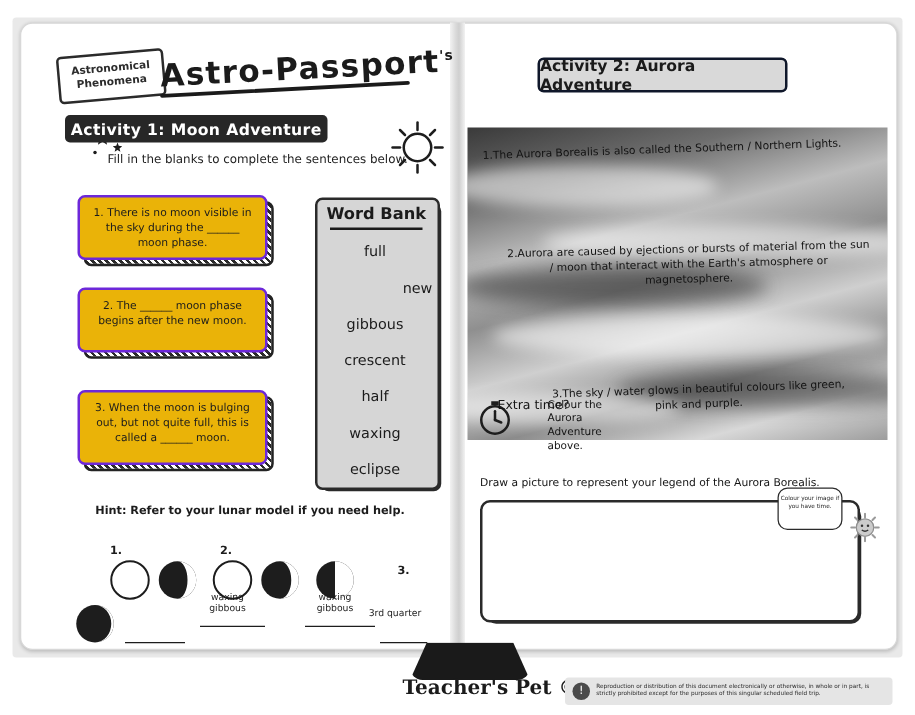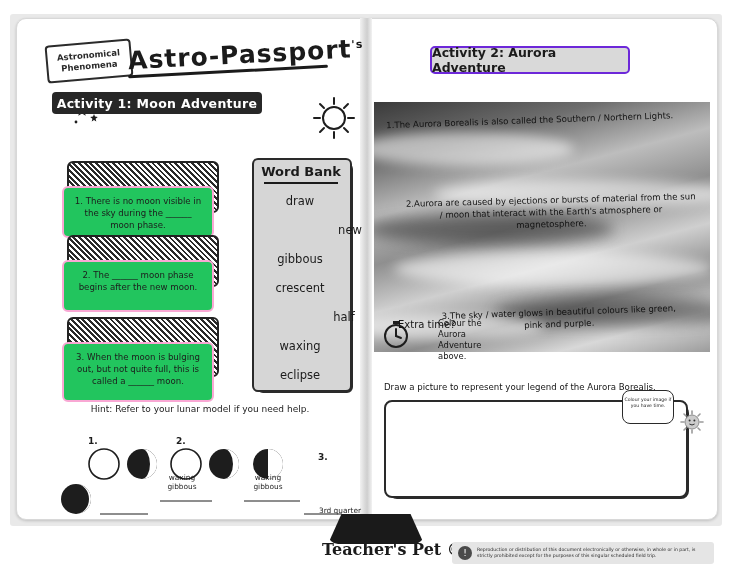--- a/index.html
+++ b/index.html
@@ -66,23 +66,23 @@
     display:flex;align-items:center;justify-content:center;
     letter-spacing:.3px;
   }
   .act1-sub{
     position:absolute;left:70px;top:104px;font-size:9.5px;color:#1d1d1d;
   }
   .moon-deco{position:absolute;left:30px;top:78px;width:60px;height:34px;}
   .sun-deco{position:absolute;left:296px;top:78px;width:44px;height:44px;}
   
   .sbox{
-    position:absolute;background:#22c55e;border:2px solid #f9a8d4;border-radius:6px;
+    position:absolute;background:#eab308;border:2px solid #6d28d9;border-radius:6px;
     font-size:8.6px;color:#1c1c1c;line-height:12px;text-align:center;
-    padding:7px 8px;box-sizing:border-box;margin-top:30px;
+    padding:7px 8px;box-sizing:border-box;
   }
   .sbox-wrap{position:absolute;}
   .sbox-wrap .back{
     position:absolute;left:5px;top:5px;width:100%;height:100%;
     background:repeating-linear-gradient(45deg,#2a2a2a 0 2px,#ffffff 2px 4px);
     border:2px solid #232323;border-radius:6px;box-sizing:border-box;
   }
   
   .wordbank{
     position:absolute;left:236px;top:140px;width:96px;height:230px;
@@ -105,21 +105,21 @@
   .label-instr{
     position:absolute;left:60px;top:385px;width:248px;text-align:center;
     font-size:9px;color:#1c1c1c;line-height:13px;font-weight:bold;
   }
   .moon-num{position:absolute;font-size:9px;color:#1c1c1c;font-weight:bold;}
   .moon-lbl{position:absolute;font-size:7.4px;color:#1c1c1c;text-align:center;line-height:9px;}
   
   .rp{position:absolute;left:358px;top:4px;width:348px;height:500px;overflow:hidden;}
   .act2-banner{
     position:absolute;left:62px;top:28px;width:196px;height:24px;
-    background:#d9d9d9;border:2px solid #6d28d9;border-radius:5px;
+    background:#d9d9d9;border:2px solid #0f172a;border-radius:5px;
     font-size:12.5px;font-weight:bold;color:#1b1b1b;
     display:flex;align-items:center;justify-content:center;
   }
   .act2-sub{position:absolute;left:72px;top:68px;font-size:9px;color:#1b1b1b;}
   .aurora{
     position:absolute;left:6px;top:84px;width:336px;height:250px;
     background:linear-gradient(165deg,#3a3a3a 0%,#6e6e6e 18%,#bdbdbd 34%,#8f8f8f 48%,#cfcfcf 62%,#8a8a8a 76%,#d8d8d8 88%,#9c9c9c 100%);
     overflow:hidden;
   }
   .aurora .wave{position:absolute;background:rgba(255,255,255,.55);border-radius:50%;filter:blur(6px);}
@@ -203,50 +203,51 @@
           <line x1="2" y1="22" x2="8" y2="22"></line>
             <line x1="36" y1="22" x2="42" y2="22"></line>
           <line x1="8" y1="8" x2="12" y2="12"></line>
             <line x1="32" y1="32" x2="36" y2="36"></line>
           <line x1="36" y1="8" x2="32" y2="12"></line>
             <line x1="12" y1="32" x2="8" y2="36"></line>
         </g>
       </svg>
 
       <div class="act1-banner">Activity 1: Moon Adventure</div>
+      <div class="act1-sub">Fill in the blanks to complete the sentences below.</div>
 
       <div class="sbox-wrap" style="left:46px;top:138px;width:152px;height:52px;">
         <div class="back"></div>
         <div class="sbox" style="left:0;top:0;width:152px;height:52px;">1. There is no moon visible in the sky during the ______ moon phase.</div>
       </div>
 
       <div class="sbox-wrap" style="left:46px;top:212px;width:152px;height:52px;">
         <div class="back"></div>
         <div class="sbox" style="left:0;top:0;width:152px;height:52px;">2. The ______ moon phase begins after the new moon.</div>
       </div>
 
       <div class="sbox-wrap" style="left:46px;top:294px;width:152px;height:60px;">
         <div class="back"></div>
         <div class="sbox" style="left:0;top:0;width:152px;height:60px;text-align:center;">3. When the moon is bulging out, but not quite full, this is called a ______ moon.</div>
       </div>
 
       <div class="wb-back"></div>
       <div class="wordbank"></div>
       <div class="wb-title">Word Bank</div>
       <div class="wb-title-ul"></div>
-      <div class="wb-word" style="left:236px;top:176px;">draw</div>
-      <div class="wb-word" style="left:248px;top:205px;padding-left:38px;">new</div>
+      <div class="wb-word" style="left:236px;top:176px;">full</div>
+      <div class="wb-word" style="left:232px;top:205px;padding-left:38px;">new</div>
       <div class="wb-word" style="left:236px;top:234px;">gibbous</div>
       <div class="wb-word" style="left:236px;top:263px;">crescent</div>
-      <div class="wb-word" style="left:236px;top:292px;padding-left:44px;">half</div>
+      <div class="wb-word" style="left:236px;top:292px;">half</div>
       <div class="wb-word" style="left:236px;top:321px;">waxing</div>
       <div class="wb-word" style="left:236px;top:350px;">eclipse</div>
 
       <div class="label-instr">
-        <div style="font-weight:normal">Hint: Refer to your lunar model if you need help.</div>
+        <div style="font-weight:bold">Hint: Refer to your lunar model if you need help.</div>
       </div>
 
       <div class="moon-num" style="left:72px;top:418px;">1.</div>
       <div class="moon-num" style="left:160px;top:418px;">2.</div>
       <div class="moon-num" style="left:302px;top:434px;">3.</div>
 
       <svg style="position:absolute;left:36px;top:428px;" width="290" height="72" viewBox="0 0 290 72">
 
         <circle cx="52" cy="18" r="15" fill="#fff" stroke="#1d1d1d" stroke-width="1.6"></circle>
 
@@ -274,21 +275,21 @@
 
         <line x1="48" y1="68" x2="96" y2="68" stroke="#1d1d1d" stroke-width="1"></line>
         <line x1="108" y1="55" x2="160" y2="55" stroke="#1d1d1d" stroke-width="1"></line>
         <line x1="192" y1="55" x2="248" y2="55" stroke="#1d1d1d" stroke-width="1"></line>
         <line x1="252" y1="68" x2="290" y2="68" stroke="#1d1d1d" stroke-width="1"></line>
       </svg>
 
       <div class="moon-lbl" style="left:36px;top:488px;width:60px;margin-top:16px;">waxing crescent</div>
       <div class="moon-lbl" style="left:138px;top:455px;width:56px;">waxing gibbous</div>
       <div class="moon-lbl" style="left:224px;top:455px;width:56px;">waxing gibbous</div>
-      <div class="moon-lbl" style="left:272px;top:488px;width:56px;margin-left:24px;">3rd quarter</div>
+      <div class="moon-lbl" style="left:272px;top:468px;width:56px;">3rd quarter</div>
     </div>
 
     <div class="rp">
 
       <div class="act2-banner">Activity 2: Aurora Adventure</div>
 
       <div class="aurora">
         <div class="wave" style="left:-20px;top:30px;width:220px;height:34px;"></div>
         <div class="wave" style="left:60px;top:78px;width:300px;height:28px;"></div>
         <div class="dark" style="left:-10px;top:112px;width:250px;height:30px;"></div>

